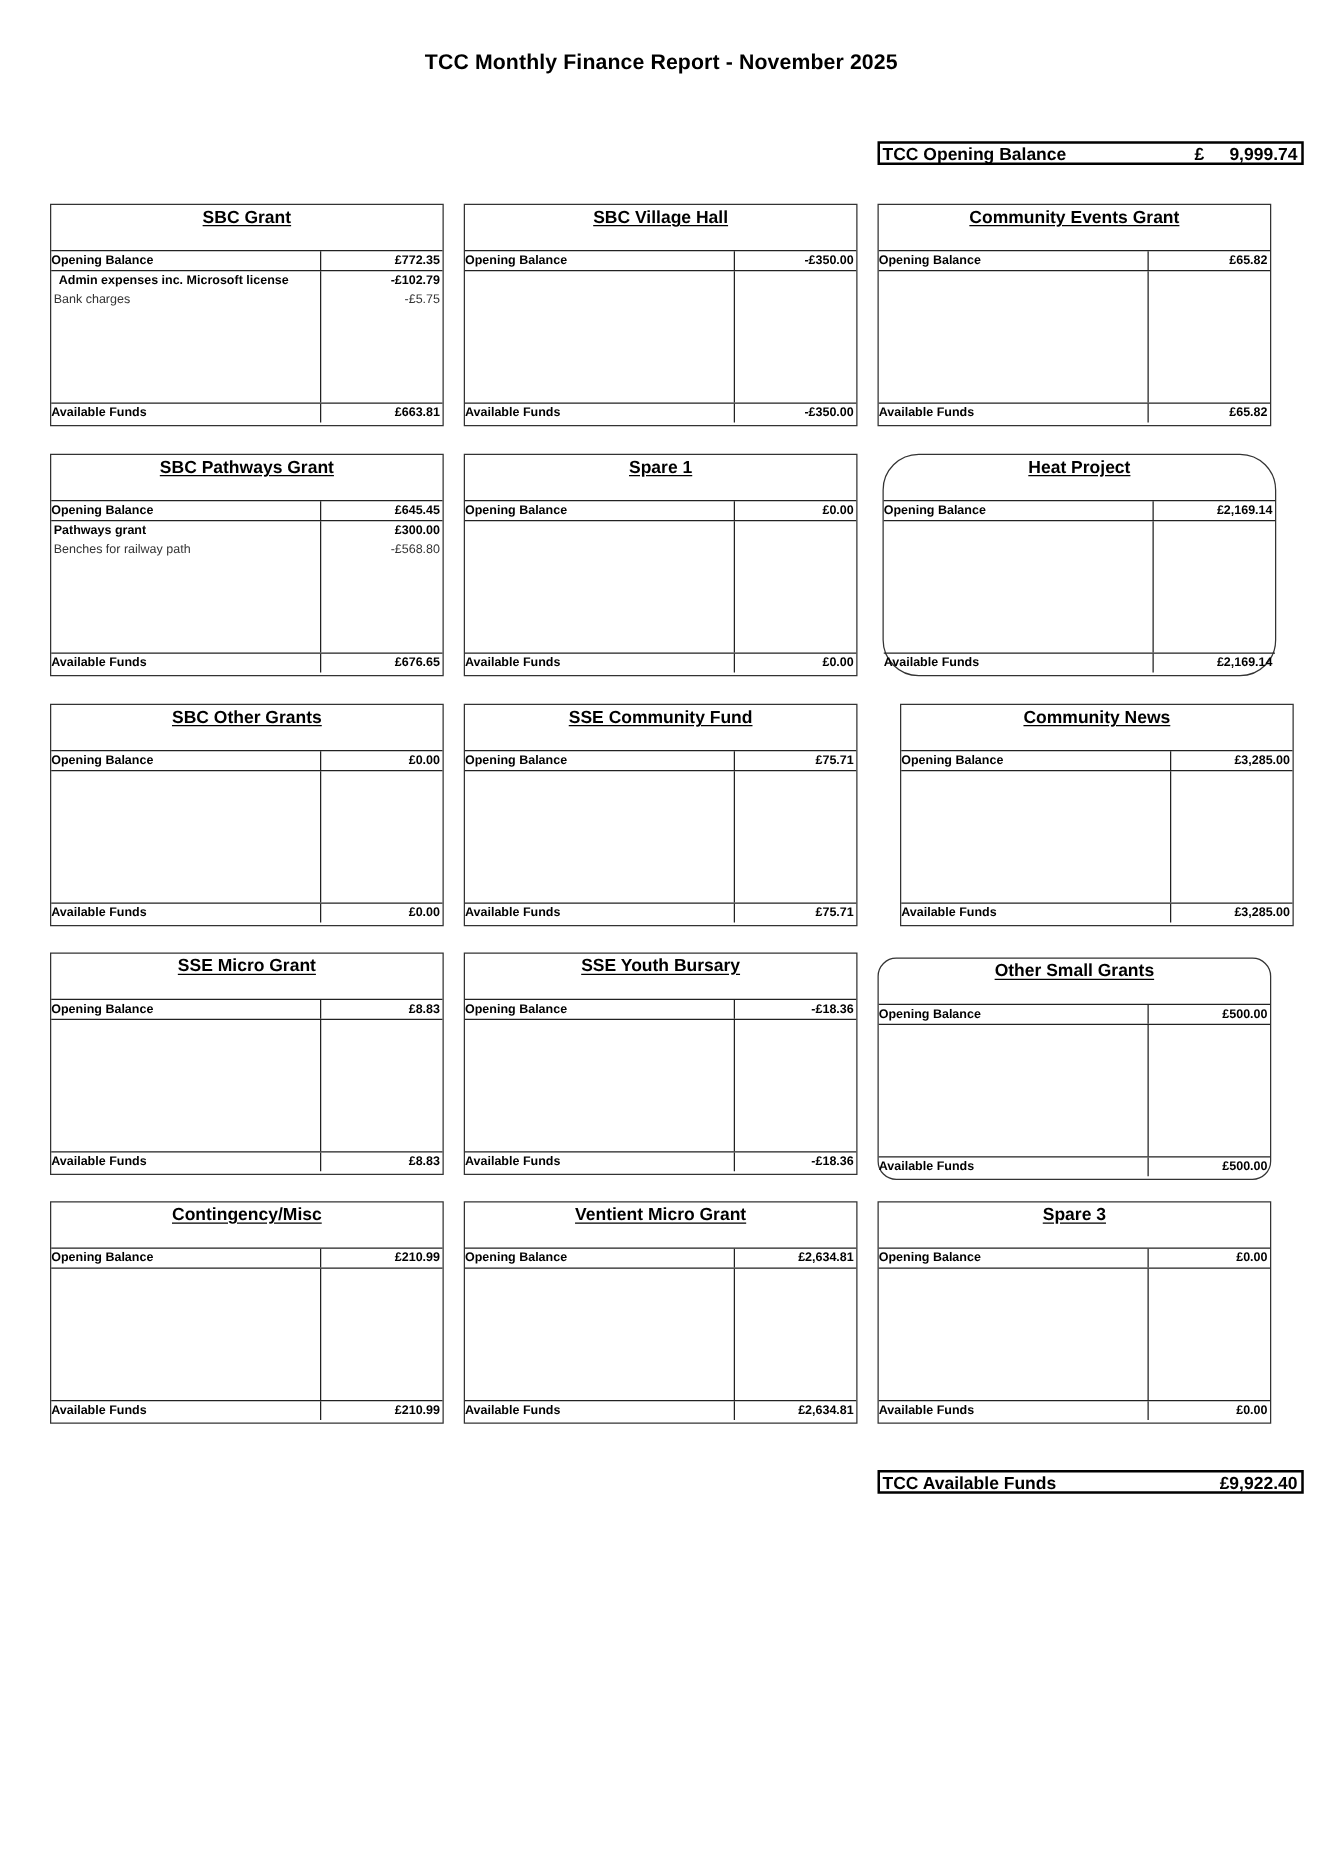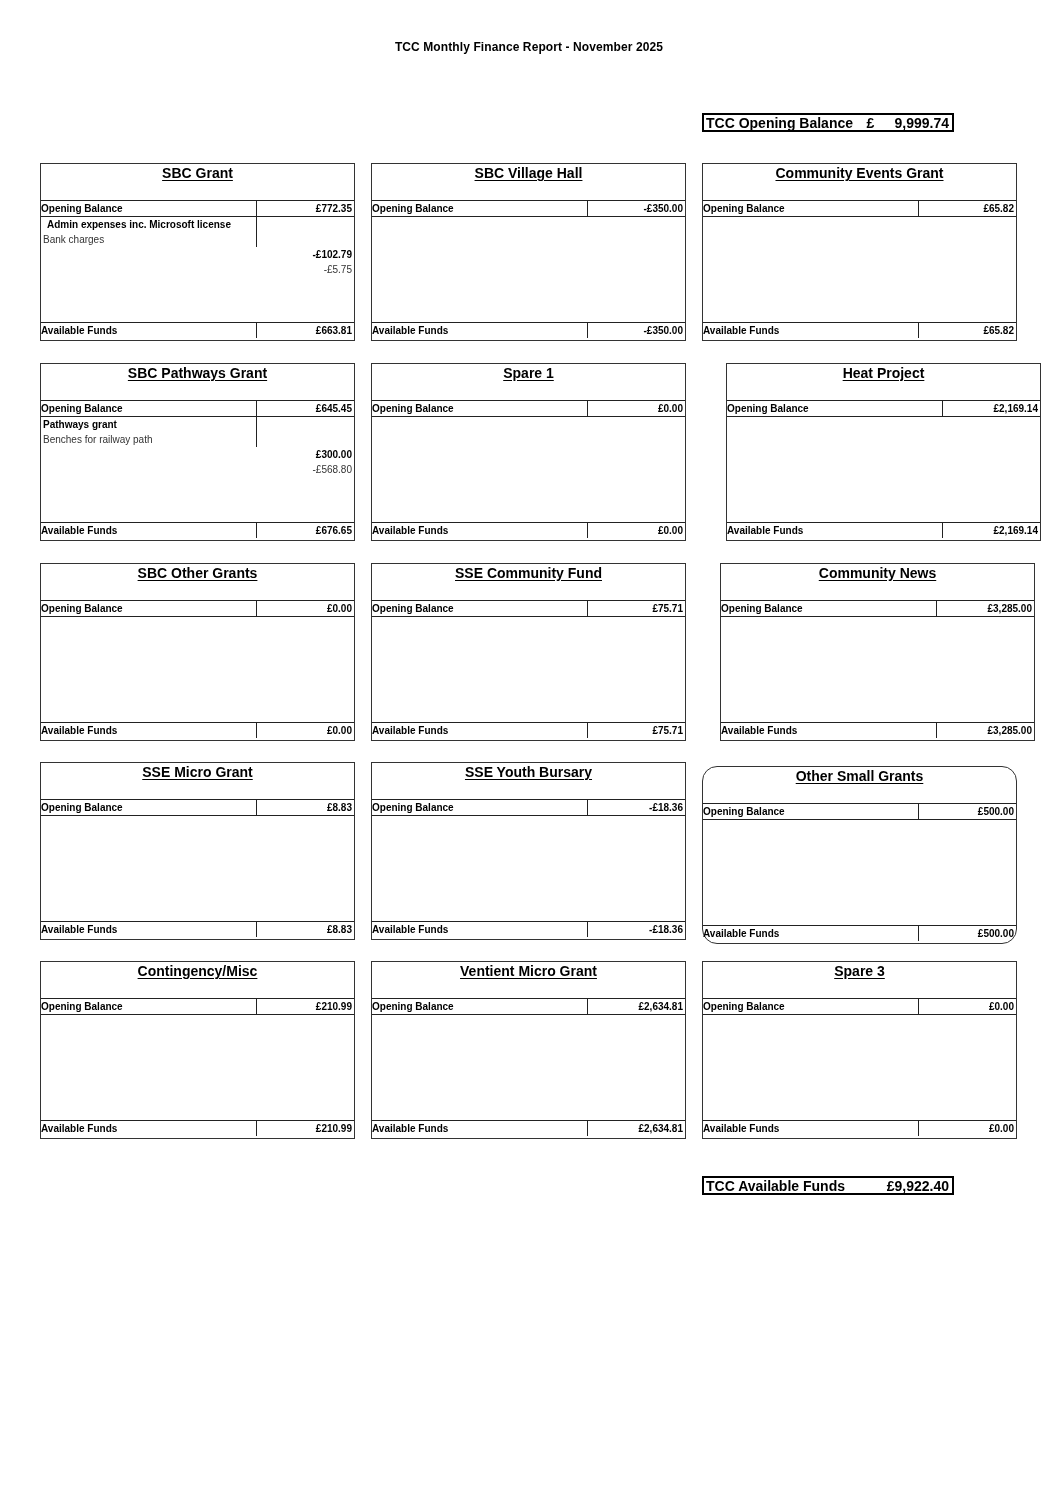--- a/index.html
+++ b/index.html
@@ -1,29 +1,29 @@
 <!DOCTYPE html>
 <html><head>
 <meta charset="utf-8">
 <style>
   html, body { margin:0; padding:0; background:#ffffff; }
   body { width:1058px; height:1497px; position:relative; font-family:"Liberation Sans", sans-serif; color:#000; overflow:hidden; }
-  .title { position:absolute; left:0; top:40px; width:1058px; text-align:center; font-weight:bold; font-size:12px; letter-spacing:0.1px; }
-  .summary { position:absolute; left:702px; width:252px; height:19px; border:2px solid #000; box-sizing:border-box; display:flex; align-items:center; font-weight:bold; font-size:14px; padding:0 3px 0 2px; }
+  .title { position:absolute; left:0; top:40px; width:1058px; text-align:center; font-weight:bold; font-size:17px; letter-spacing:0.1px; }
+  .summary { position:absolute; left:702px; width:341px; height:19px; border:2px solid #000; box-sizing:border-box; display:flex; align-items:center; font-weight:bold; font-size:14px; padding:0 3px 0 2px; }
   .summary .lbl { flex:1; }
   .summary .cur { width:28px; }
   .summary .val { text-align:right; }
   .panel { position:absolute; width:315px; height:178px; border:1px solid #333; box-sizing:border-box; font-size:10.5px; }
   .panel .head { height:36px; border-bottom:1px solid #222; text-align:center; }
   .panel .head span { display:inline-block; margin-top:1px; font-weight:bold; font-size:14px; text-decoration:underline; text-underline-offset:2px; }
   .panel .row { display:flex; height:15px; line-height:15px; }
   .panel .row .l { width:216px; border-right:1px solid #222; text-align:left; padding-right:2px; box-sizing:border-box; font-weight:bold; font-size:10px; white-space:nowrap; overflow:hidden; }
   .panel .row .r { flex:1; text-align:right; padding-right:2px; font-weight:bold; font-size:10px; white-space:nowrap; }
   .panel .open { border-bottom:1px solid #222; }
-  .panel .body { height:105px; display:flex; border-bottom:1px solid #222;flex-direction:column; }
+  .panel .body { height:105px; display:flex; border-bottom:1px solid #222; }
   .panel .body .bl { width:216px; border-right:1px solid #222; box-sizing:border-box; }
   .panel .body .br { flex:1; }
   .panel .item { height:15px; line-height:15px; font-size:10px; white-space:nowrap; overflow:hidden; }
   .panel .bl .item { padding-left:2px; }
   .panel .br .item { text-align:right; padding-right:2px; }
   .panel .item.bold { font-weight:bold; }
   .panel .item.indent { padding-left:6px; }
   .panel .item.light { color:#333; }
 </style>
 </head>
@@ -128,21 +128,21 @@
       </div>
       <div class="body">
         <div class="bl"></div>
         <div class="br"></div>
       </div>
       <div class="row">
         <div class="l">Available Funds</div>
         <div class="r">£0.00</div>
       </div>
     </div>
-    <div class="panel" style="left: 726px; top: 363px;">
+    <div class="panel" style="left: 706px; top: 363px; border-radius: 29px;">
       <div class="head">
         <span>Heat Project</span>
       </div>
       <div class="row open">
         <div class="l">Opening Balance</div>
         <div class="r">£2,169.14</div>
       </div>
       <div class="body">
         <div class="bl"></div>
         <div class="br"></div>

